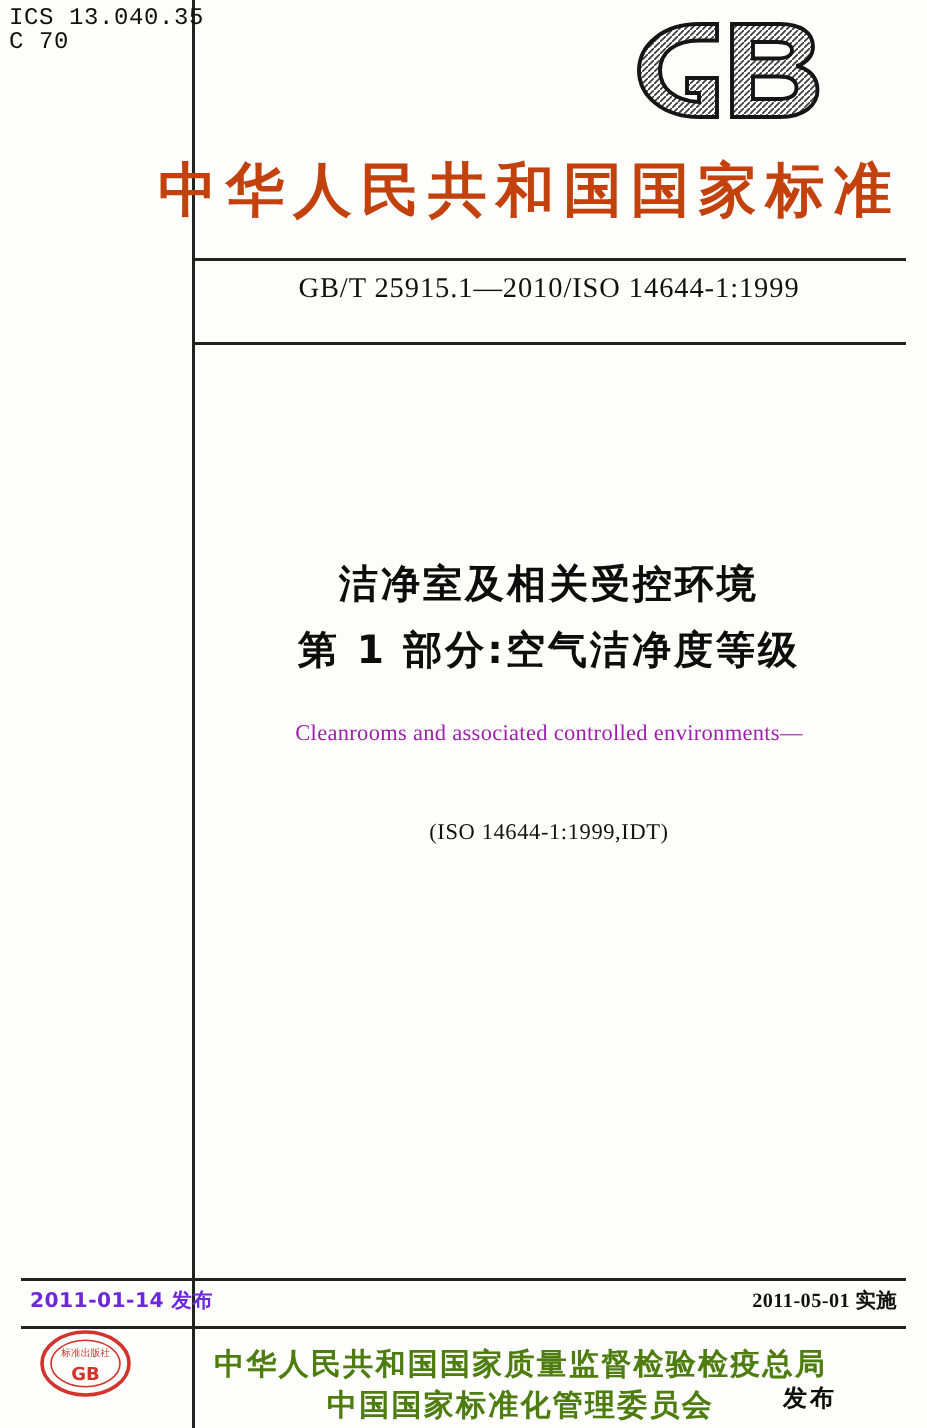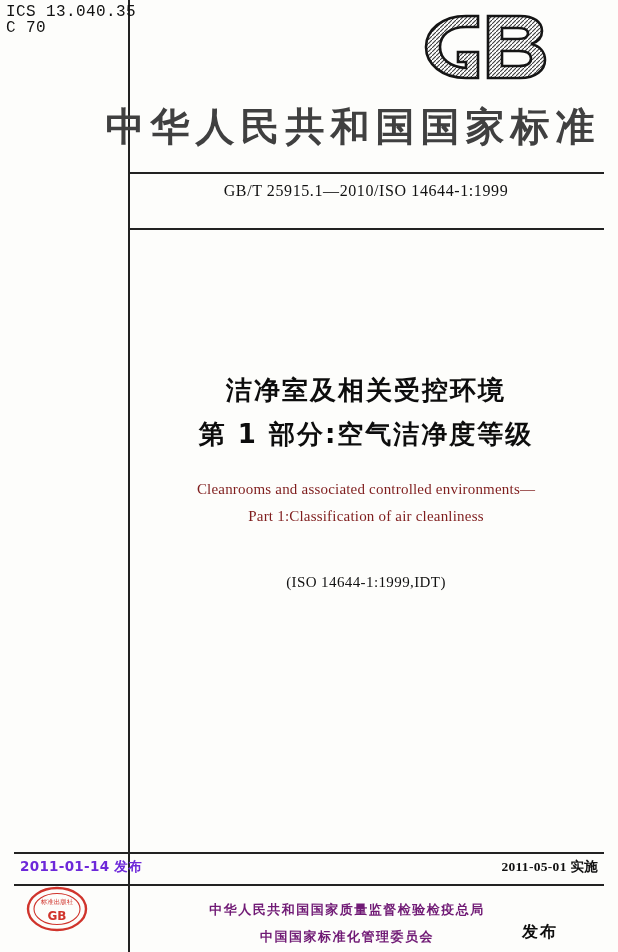--- a/index.html
+++ b/index.html
@@ -48,40 +48,40 @@
   .cn-title {
     position: absolute;
     left: 0;
     right: 0;
     top: 100px;
     text-align: center;
     font-family: "DejaVu Sans", sans-serif;
     font-weight: bold;
     font-size: 39px;
     letter-spacing: 6px;
-    color: #404040;
+    color: #c2410c;
     padding-left: 88px;
     box-sizing: border-box;
   }
   .rule-a {
     position: absolute;
     left: 128px;
     right: 14px;
     top: 172px;
     height: 2px;
     background: #222;
   }
   .std-number {
     position: absolute;
     left: 128px;
     right: 14px;
     top: 182px;
     text-align: center;
     font-family: "Liberation Serif", serif;
-    font-size: 16px;
+    font-size: 19px;
     letter-spacing: 0.6px;
     color: #111;
   }
   .rule-b {
     position: absolute;
     left: 128px;
     right: 14px;
     top: 228px;
     height: 1.5px;
     background: #222;
@@ -100,21 +100,21 @@
     font-size: 26px;
     letter-spacing: 2px;
     line-height: 44px;
     color: #0d0d0d;
   }
   .subject .en-line {
     font-family: "Liberation Serif", serif;
     font-size: 15px;
     line-height: 27px;
     letter-spacing: 0.2px;
-    color: #7f1d1d;
+    color: #a21caf;
     margin-top: 20px;
   }
   .subject .en-line.second {
     margin-top: 0;
   }
   .subject .iso-ref {
     font-family: "Liberation Serif", serif;
     font-size: 15px;
     letter-spacing: 0.4px;
     color: #111;
@@ -161,24 +161,24 @@
   .issuers {
     position: absolute;
     left: 90px;
     right: 14px;
     top: 896px;
     text-align: center;
   }
   .issuers .org {
     font-family: "DejaVu Sans", sans-serif;
     font-weight: bold;
-    font-size: 13px;
+    font-size: 20px;
     letter-spacing: 1.5px;
     line-height: 27px;
-    color: #701a75;
+    color: #4d7c0f;
   }
   .issue-word {
     position: absolute;
     right: 60px;
     top: 922px;
     font-family: "DejaVu Sans", sans-serif;
     font-weight: bold;
     font-size: 16px;
     letter-spacing: 2px;
     color: #0d0d0d;
@@ -227,21 +227,20 @@
   <div class="cn-title">中华人民共和国国家标准</div>
 
   <div class="rule-a"></div>
   <div class="std-number">GB/T 25915.1—2010/ISO 14644-1:1999</div>
   <div class="rule-b"></div>
 
   <div class="subject">
     <div class="cn-line">洁净室及相关受控环境</div>
     <div class="cn-line">第 1 部分:空气洁净度等级</div>
     <div class="en-line">Cleanrooms and associated controlled environments—</div>
-    <div class="en-line second">Part 1:Classification of air cleanliness</div>
     <div class="iso-ref">(ISO 14644-1:1999,IDT)</div>
   </div>
 
   <div class="rule-c"></div>
   <div class="date-left">2011-01-14 发布</div>
   <div class="date-right">2011-05-01 实施</div>
   <div class="rule-d"></div>
 
   <svg class="seal" viewBox="0 0 66 50">
     <ellipse cx="33" cy="25" rx="29" ry="21" fill="none" stroke="#d0342c" stroke-width="2.4"></ellipse>

